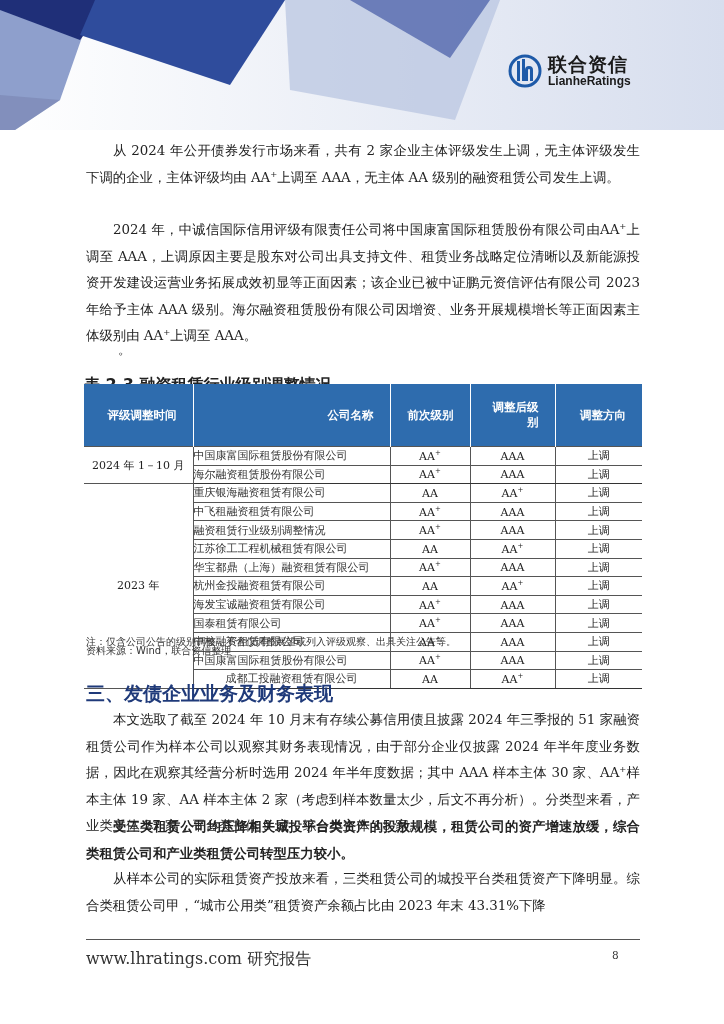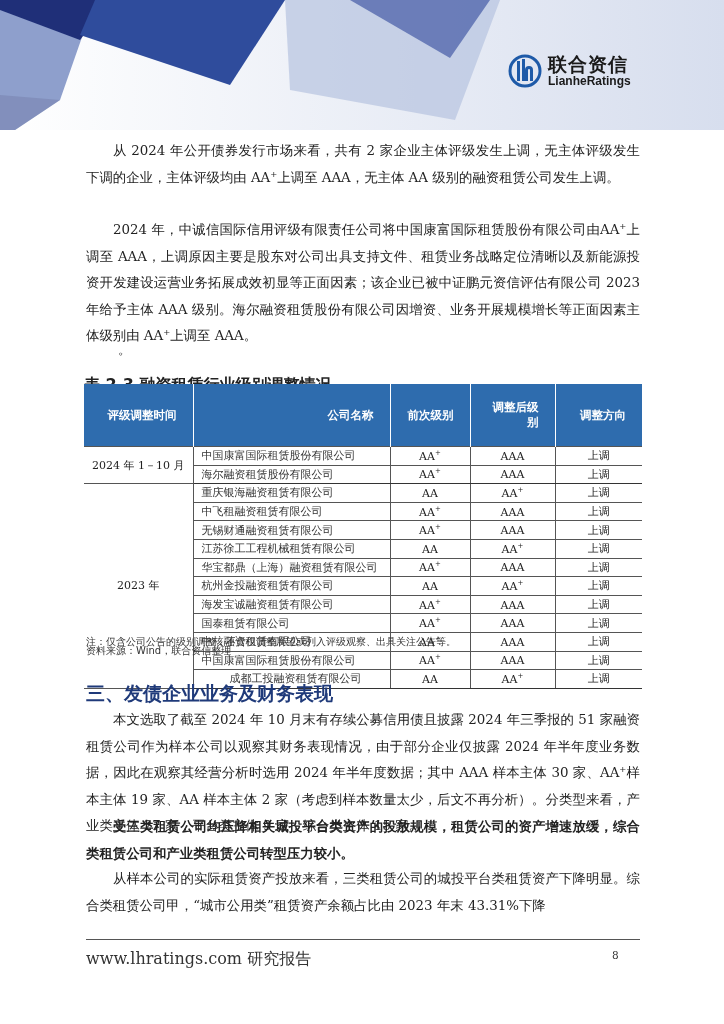--- a/index.html
+++ b/index.html
@@ -15,21 +15,21 @@
 
   .para { position:absolute; left:86px; width:554px; font-size:13.4px; line-height:26.5px; text-align:justify; text-indent:27px; color:#222; }
   .para.bold { font-weight:bold; }
   .dot { position:absolute; left:118px; top:341px; font-size:13px; }
 
   .table-title { position:absolute; left:84px; width:558px; top:375px; text-align:left; font-size:16px; font-weight:bold; font-family:"DejaVu Sans","Liberation Sans",sans-serif; }
   table.data { position:absolute; left:84px; top:384px; width:558px; border-collapse:collapse; font-size:11.5px; }
   table.data th { background:#2e6cae; color:#ffffff; font-weight:bold; font-family:"DejaVu Sans","Liberation Sans",sans-serif; height:18px; padding:16px; border-right:1px solid #ffffff; font-size:11.5px;text-align:right; }
   table.data th:last-child { border-right:none; }
   table.data td { height:17.6px; padding:0; border:1px solid #555; text-align:center; font-size:11px; }
-  table.data td.name { text-align:left; padding-left:8px; font-family:"DejaVu Sans","Liberation Sans",sans-serif; color:#333; }
+  table.data td.name { text-align:left; font-family:"DejaVu Sans","Liberation Sans",sans-serif; color:#333; }
   table.data td.period { border-left:none; }
   table.data td.dir { border-right:none; font-family:"DejaVu Sans","Liberation Sans",sans-serif; }
   table.data tr.last td { border-bottom:1.5px solid #333;text-align:center; }
   table.data tr.group-end td { border-bottom:1.5px solid #333; }
   sup { font-size:7px; vertical-align:5px; }
 
   .note { position:absolute; left:86px; font-size:10px; color:#333; font-family:"DejaVu Sans","Liberation Sans",sans-serif; }
   .section-title { position:absolute; left:86px; top:681px; font-size:19px; font-weight:bold; color:#1f3a7a; font-family:"DejaVu Sans","Liberation Sans",sans-serif; }
 
   .footer-line { position:absolute; left:86px; top:939px; width:554px; height:1px; background:#555; }
@@ -114,21 +114,21 @@
         <td><span>AA</span><sup>+</sup></td>
         <td class="dir">上调</td>
       </tr>
       <tr>
         <td class="name">中飞租融资租赁有限公司</td>
         <td><span>AA</span><sup>+</sup></td>
         <td><span>AAA</span><sup></sup></td>
         <td class="dir">上调</td>
       </tr>
       <tr>
-        <td class="name">无锡财通融资租赁有限公司</td>
+        <td class="name">融资租赁行业级别调整情况</td>
         <td><span>AA</span><sup>+</sup></td>
         <td><span>AAA</span><sup></sup></td>
         <td class="dir">上调</td>
       </tr>
       <tr>
         <td class="name">江苏徐工工程机械租赁有限公司</td>
         <td><span>AA</span><sup></sup></td>
         <td><span>AA</span><sup>+</sup></td>
         <td class="dir">上调</td>
       </tr>

